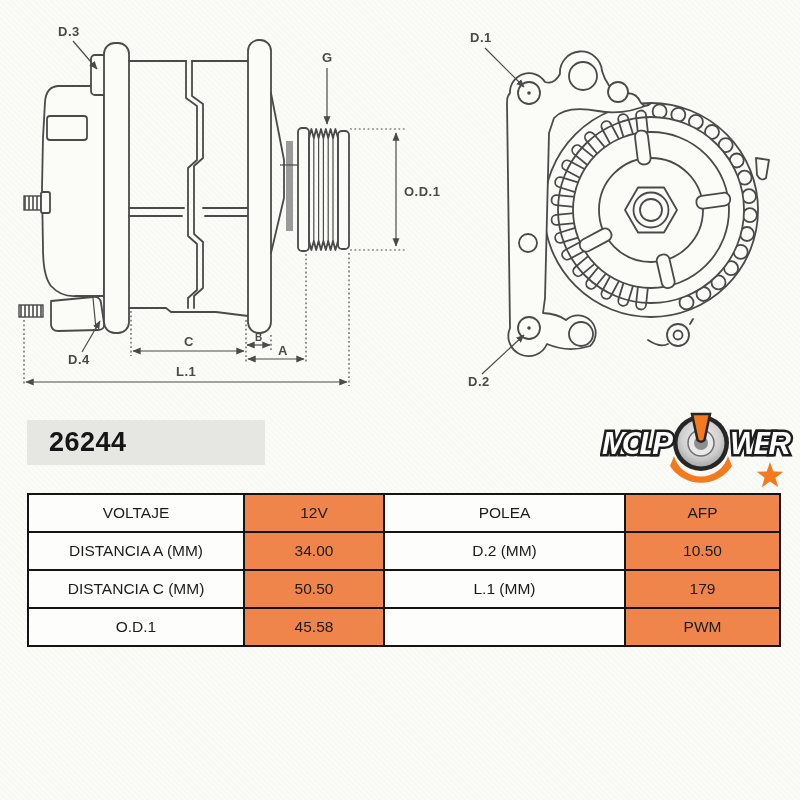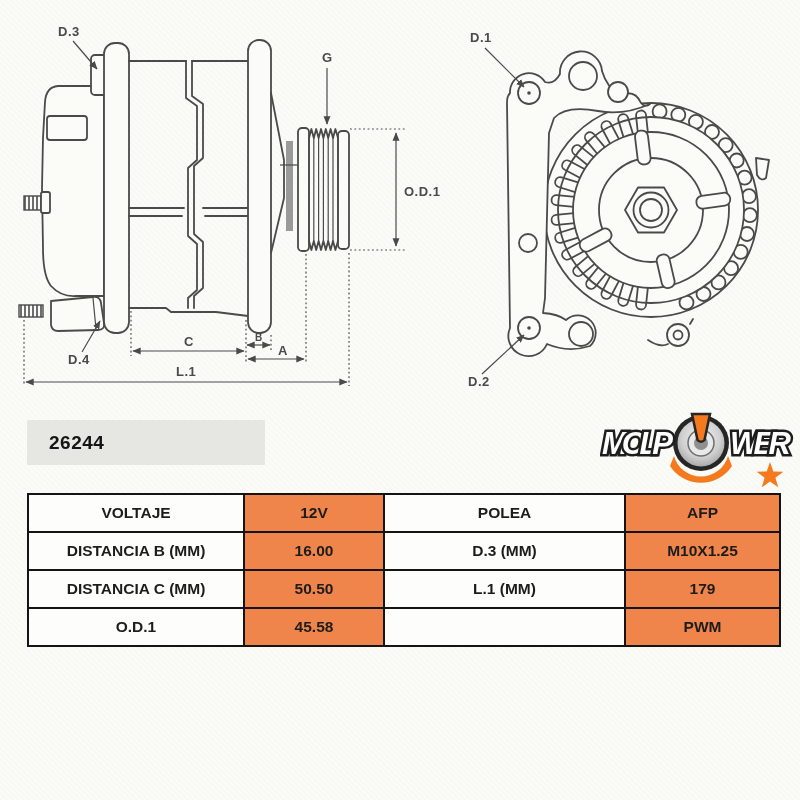--- a/index.html
+++ b/index.html
@@ -20,31 +20,31 @@
   svg .ln{stroke:#4a4a4a;stroke-width:1.8;fill:none;stroke-linejoin:round;stroke-linecap:round;}
   svg .fb{fill:#fbfbf8;}
   svg .thin{stroke:#4a4a4a;stroke-width:1.2;fill:none;}
   svg .dot{stroke:#4a4a4a;stroke-width:1.2;fill:none;stroke-dasharray:1.8 2.6;}
   svg .dl{font:600 13px "Liberation Sans",sans-serif;fill:#4a4a4a;letter-spacing:.5px;}
   svg .dls{font:600 10px "Liberation Sans",sans-serif;fill:#4a4a4a;}
   .pn-bar{
     position:absolute;left:27px;top:420px;width:238px;height:45px;
     background:#e6e6e2;display:flex;align-items:center;
     padding-left:22px;box-sizing:border-box;
-    font-size:19px;font-weight:bold;color:#151515;letter-spacing:.5px;
+    font-size:27px;font-weight:bold;color:#151515;letter-spacing:.5px;
   }
   .logo{position:absolute;left:600px;top:398px;width:195px;height:98px;}
   .logo-text{font:bold italic 31px "Liberation Sans",sans-serif;fill:#ffffff;
     stroke:#1d1d1d;stroke-width:5;paint-order:stroke;letter-spacing:-1px;}
   table.spec{
     position:absolute;left:27px;top:493px;border-collapse:collapse;table-layout:fixed;
   }
   table.spec td{
     border:2.5px solid #141414;height:36px;text-align:center;vertical-align:middle;
-    font-size:15.5px;font-weight:bold;color:#1c1c1c;padding:0;overflow:hidden;
+    font-size:15.5px;font-weight:normal;color:#1c1c1c;padding:0;overflow:hidden;
   }
   td.lab{background:#fdfdfb;}
   td.val{background:#F0854B;margin-left:38px;}
 </style>
 </head>
 <body>
 
 <div class="page">
 
   <svg id="left-drawing" class="drawing" width="432" height="392" viewBox="0 0 432 392">
@@ -230,24 +230,24 @@
         <col style="width:155px">
       </colgroup>
     <tbody>
       <tr>
         <td class="lab">VOLTAJE</td>
         <td class="val">12V</td>
         <td class="lab">POLEA</td>
         <td class="val">AFP</td>
       </tr>
       <tr>
-        <td class="lab">DISTANCIA B (MM)</td>
-        <td class="val">16.00</td>
-        <td class="lab">D.3 (MM)</td>
-        <td class="val">M10X1.25</td>
+        <td class="lab">DISTANCIA A (MM)</td>
+        <td class="val">34.00</td>
+        <td class="lab">D.2 (MM)</td>
+        <td class="val">10.50</td>
       </tr>
       <tr>
         <td class="lab">DISTANCIA C (MM)</td>
         <td class="val">50.50</td>
         <td class="lab">L.1 (MM)</td>
         <td class="val">179</td>
       </tr>
       <tr>
         <td class="lab">O.D.1</td>
         <td class="val">45.58</td>

